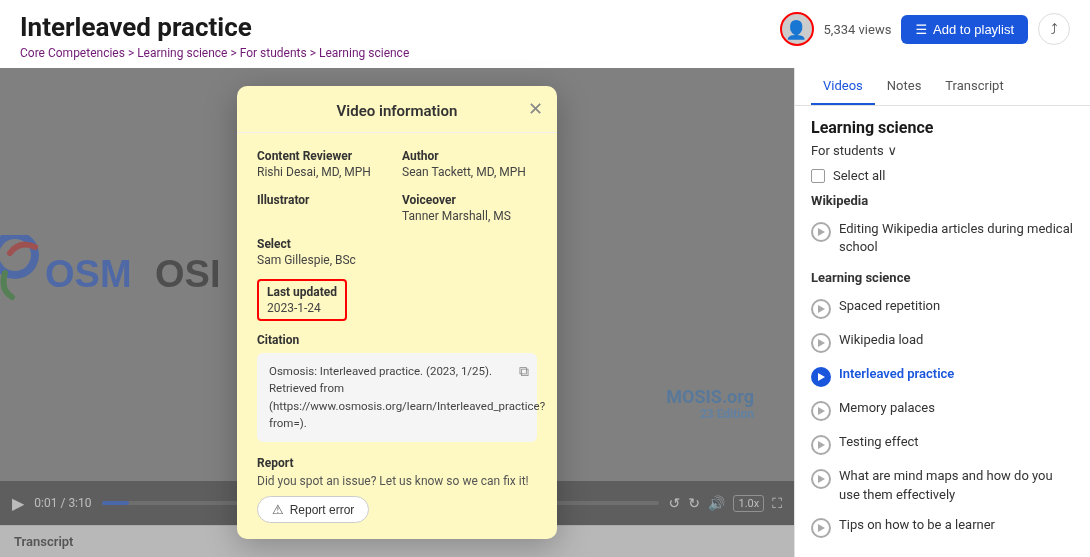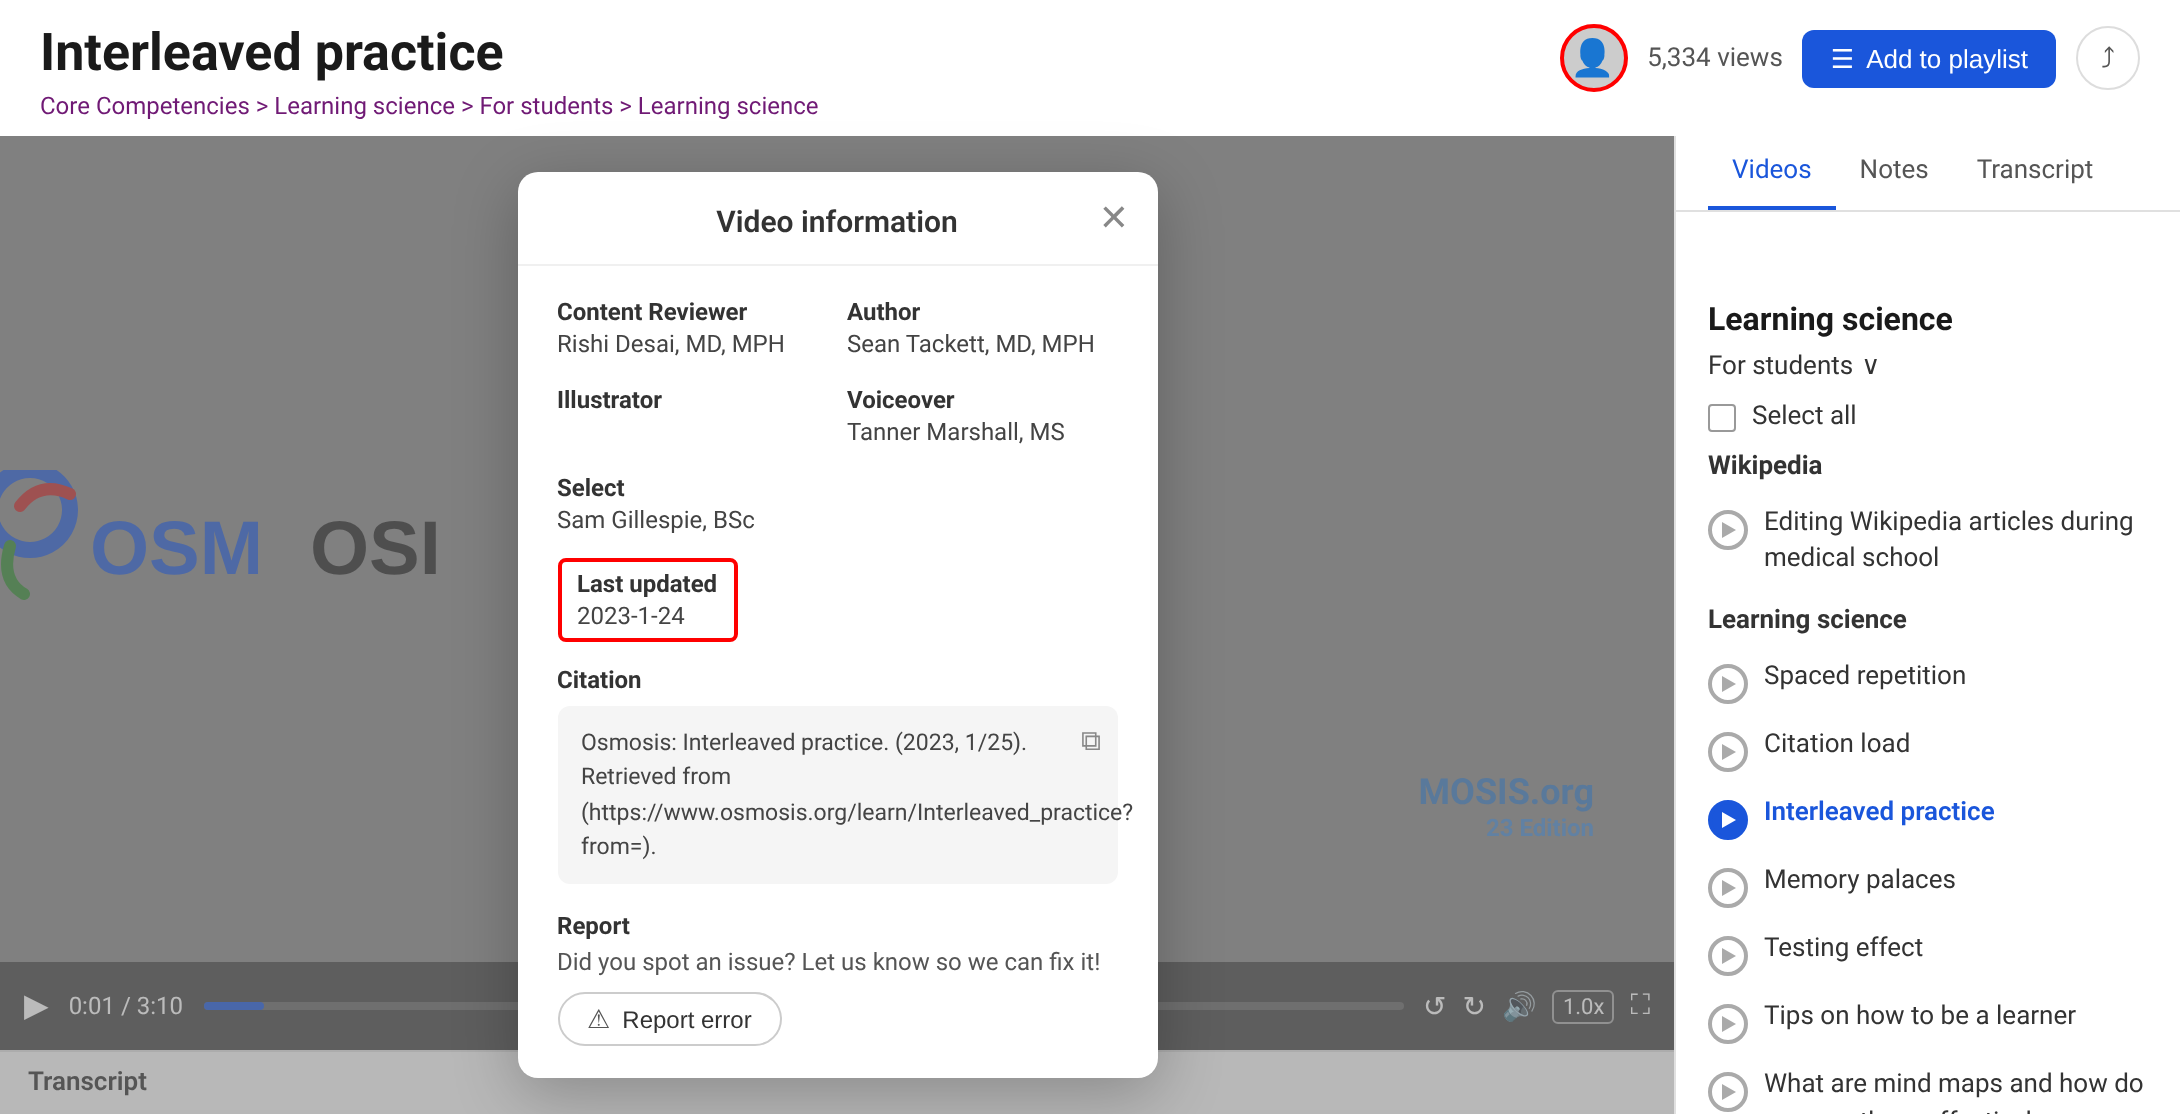--- a/index.html
+++ b/index.html
@@ -176,27 +176,26 @@
       background: #f9f9f9;
       border-top: 1px solid #e0e0e0;
       padding: 8px 14px;
       font-size: 13px;
       font-weight: 600;
       color: #333;
     }
 
     
     .sidebar {
-      width: 253px;
+      width: 296px;
       background: #fff;
       border-left: 1px solid #e0e0e0;
       display: flex;
       flex-direction: column;
       overflow: hidden;
-      gap: 32px;
     }
 
     .sidebar-tabs {
       display: flex;
       border-bottom: 1px solid #e0e0e0;
       padding: 0 16px;
     }
     .sidebar-tab {
       padding: 10px 12px;
       font-size: 13px;
@@ -301,21 +300,21 @@
       position: absolute;
       top: 0; left: 0; right: 0; bottom: 0;
       background: rgba(120,120,120,0.5);
       display: flex;
       align-items: center;
       justify-content: center;
       z-index: 100;
     }
 
     .modal {
-      background: #ffffff;
+      background: #fef9c3;
       border-radius: 10px;
       width: 320px;
       max-height: 500px;
       overflow-y: auto;
       box-shadow: 0 8px 32px rgba(0,0,0,0.25);
       position: relative;
     }
 
     .modal-header {
       text-align: center;
@@ -601,21 +600,21 @@
       <div class="video-item">
         <div class="video-item-icon">
           <div class="play-triangle"></div>
         </div>
         <div class="video-item-text">Spaced repetition</div>
       </div>
       <div class="video-item">
         <div class="video-item-icon">
           <div class="play-triangle"></div>
         </div>
-        <div class="video-item-text">Citation load</div>
+        <div class="video-item-text">Wikipedia load</div>
       </div>
       <div class="video-item">
         <div class="video-item-icon active">
           <div class="play-triangle"></div>
         </div>
         <div class="video-item-text active">Interleaved practice</div>
       </div>
       <div class="video-item">
         <div class="video-item-icon">
           <div class="play-triangle"></div>
@@ -625,24 +624,24 @@
       <div class="video-item">
         <div class="video-item-icon">
           <div class="play-triangle"></div>
         </div>
         <div class="video-item-text">Testing effect</div>
       </div>
       <div class="video-item">
         <div class="video-item-icon">
           <div class="play-triangle"></div>
         </div>
+        <div class="video-item-text">What are mind maps and how do you use them effectively</div>
+      </div>
+      <div class="video-item">
+        <div class="video-item-icon">
+          <div class="play-triangle"></div>
+        </div>
         <div class="video-item-text">Tips on how to be a learner</div>
-      </div>
-      <div class="video-item">
-        <div class="video-item-icon">
-          <div class="play-triangle"></div>
-        </div>
-        <div class="video-item-text">What are mind maps and how do you use them effectively</div>
       </div>
     </div>
   </div>
 
 </div>
 
 </body></html>

